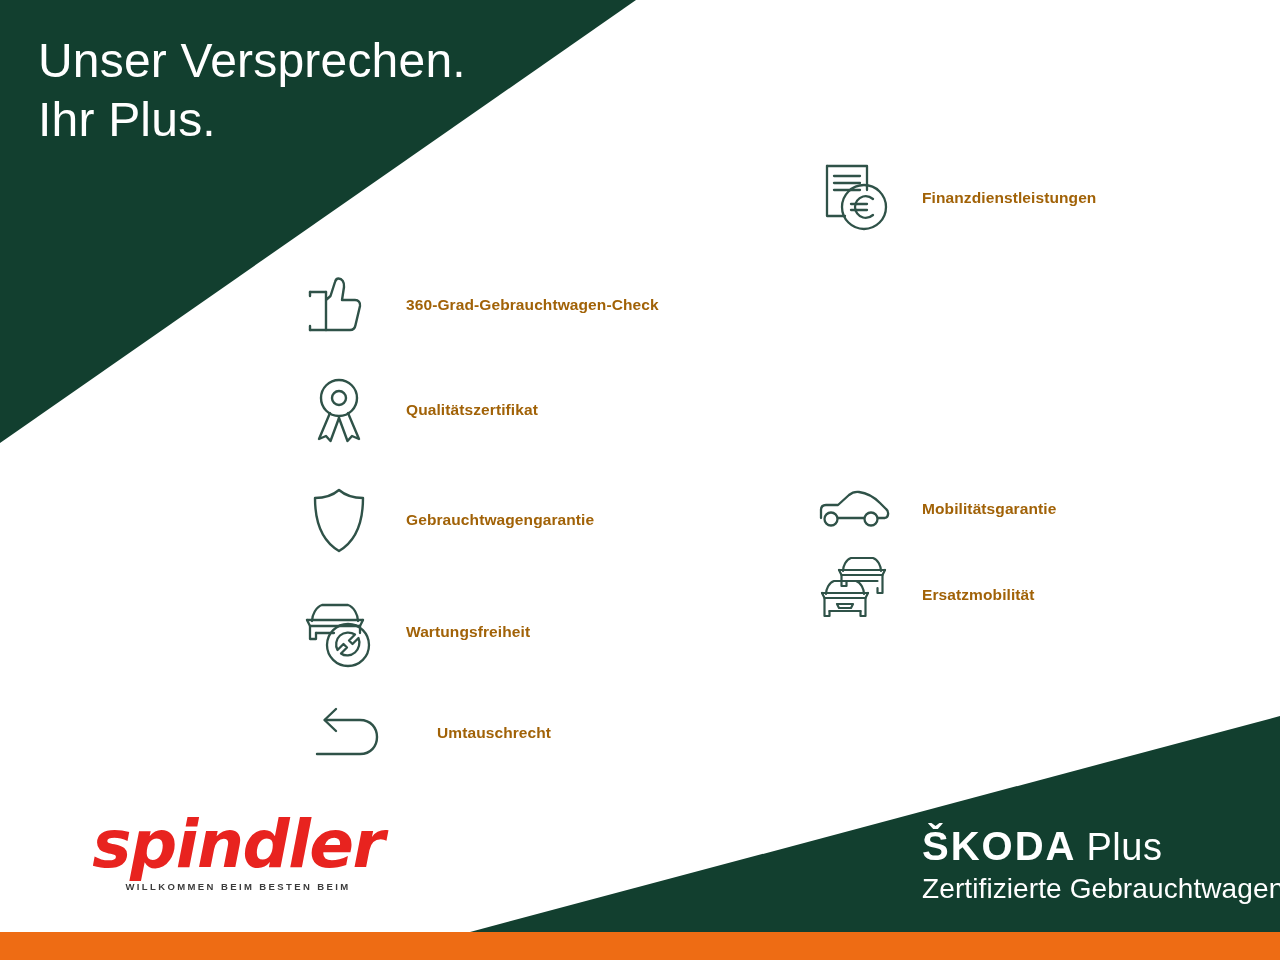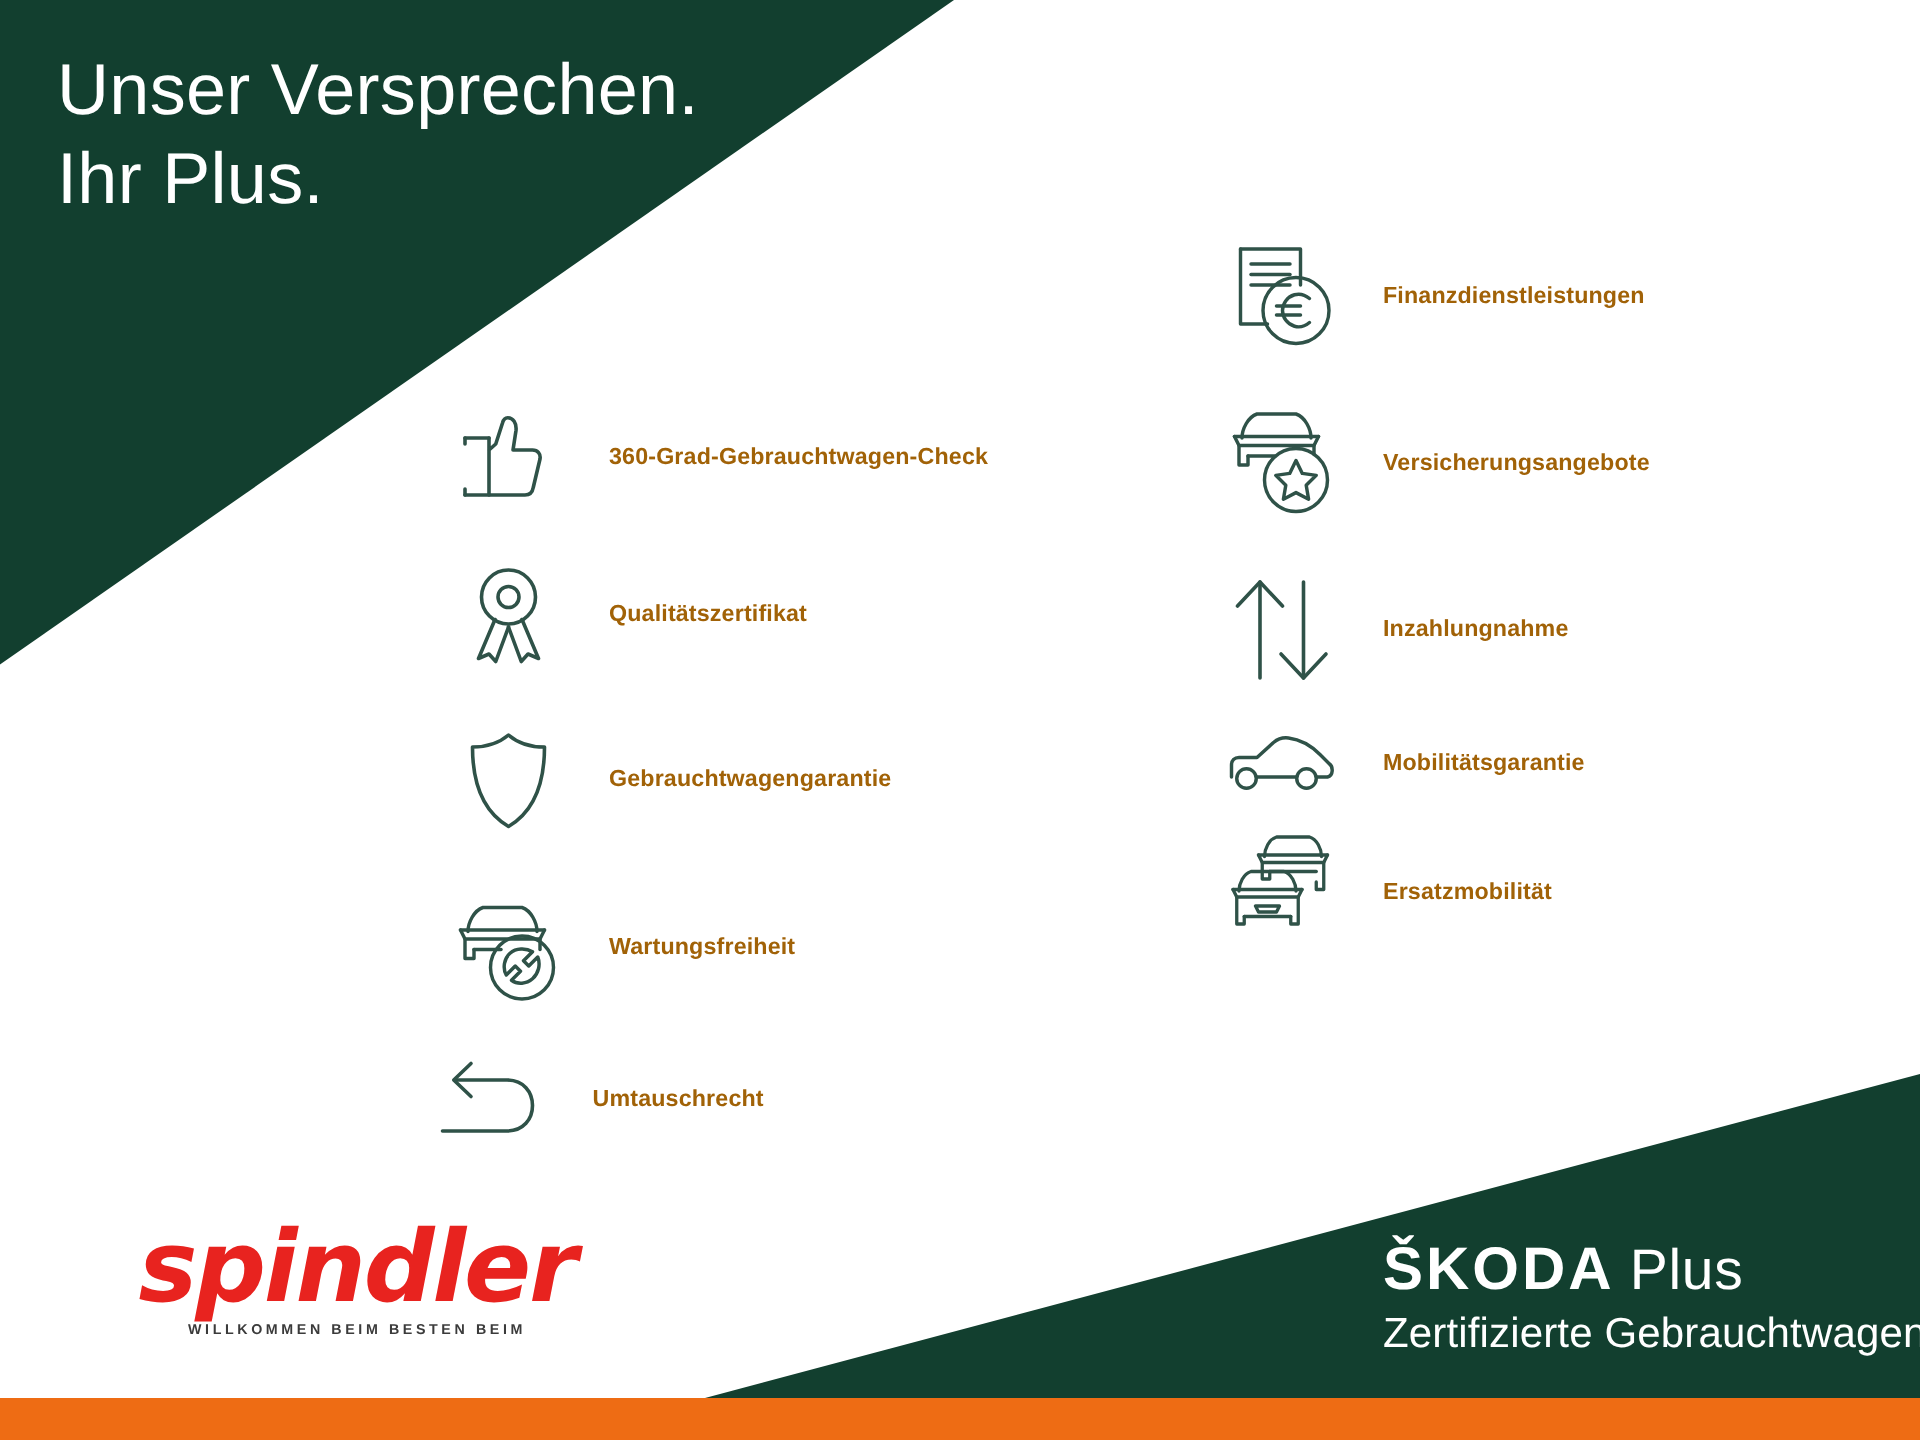--- a/index.html
+++ b/index.html
@@ -175,21 +175,21 @@
         <path d="M10 33 L10 46 L16 46 L16 40"></path>
         <path d="M60 33 L60 40"></path>
         <path d="M16 40 L34 40"></path>
         <circle cx="48" cy="52" r="21"></circle>
         <path d="M55 41.5 L49 47.5 L52.5 51 L58.5 45 C60.5 50 59 56 55 59.5 C51 63 45 63.5 41 60.5 L47 54.5 L43.5 51 L37.5 57 C35 52.5 36 46 40 42.5 C44 39 50.5 38.8 55 41.5 Z"></path>
       </svg>
     </span>
     <span class="lbl">Wartungsfreiheit</span>
   </div>
 
-  <div class="feature" style="left:285px; top:690px;">
+  <div class="feature" style="left:307px; top:690px;gap:20px;">
     <span class="ico">
       <svg width="78" height="74" viewBox="0 0 78 74" fill="none" stroke="#2F5248" stroke-width="2.4" stroke-linejoin="round" stroke-linecap="round">
         <path d="M6 58 L49 58 C60 58 66 50 66 41 C66 32 60 24 49 24 L14 24"></path>
         <path d="M25 13 L13.5 24 L25 35"></path>
       </svg>
     </span>
     <span class="lbl">Umtauschrecht</span>
   </div>
 
   <div class="feature" style="left:812px; top:155px;">
@@ -202,47 +202,21 @@
         <path d="M17 30 L43 30"></path>
         <circle cx="47" cy="47" r="22"></circle>
         <path d="M56 39 C53 36.5 49.5 35.5 46 36.5 C41 38 38 42.5 38 47 C38 51.5 41 56 46 57.5 C49.5 58.5 53 57.5 56 55"></path>
         <path d="M34 44 L50 44"></path>
         <path d="M34 50 L50 50"></path>
       </svg>
     </span>
     <span class="lbl">Finanzdienstleistungen</span>
   </div>
 
-  <div class="feature" style="left:812px; top:266px;">
-    <span class="ico">
-      <svg width="78" height="78" viewBox="0 0 78 78" fill="none" stroke="#2F5248" stroke-width="2.3" stroke-linejoin="round" stroke-linecap="round">
-        <path d="M12 22 C12 16 16 8 22 6 L48 6 C54 8 58 16 58 22"></path>
-        <path d="M7 21 L63 21"></path>
-        <path d="M7 21 L10 27 L60 27 L63 21"></path>
-        <path d="M10 27 L10 40 L16 40 L16 34"></path>
-        <path d="M60 27 L60 33"></path>
-        <path d="M16 34 L34 34"></path>
-        <circle cx="48" cy="50" r="21"></circle>
-        <path d="M48 37 L52.2 45.6 L61.5 46.9 L54.8 53.5 L56.4 62.8 L48 58.4 L39.6 62.8 L41.2 53.5 L34.5 46.9 L43.8 45.6 Z"></path>
-      </svg>
-    </span>
-    <span class="lbl">Versicherungsangebote</span>
-  </div>
-
-  <div class="feature" style="left:812px; top:377px;">
-    <span class="ico">
-      <svg width="78" height="80" viewBox="0 0 78 80" fill="none" stroke="#2F5248" stroke-width="2.4" stroke-linejoin="round" stroke-linecap="round">
-        <path d="M24 72 L24 8"></path>
-        <path d="M9 24 L24 8 L39 24"></path>
-        <path d="M53 8 L53 72"></path>
-        <path d="M38 56 L53 72 L68 56"></path>
-      </svg>
-    </span>
-    <span class="lbl">Inzahlungnahme</span>
-  </div>
+
 
   <div class="feature" style="left:812px; top:466px;">
     <span class="ico">
       <svg width="78" height="74" viewBox="0 0 78 74" fill="none" stroke="#2F5248" stroke-width="2.3" stroke-linejoin="round" stroke-linecap="round">
         <path d="M5 46 L5 38 C5 35 7 33 10 33 L22 33 L33 23 C36 20.5 39 19.5 43 20 C51 21 58 25 64 31 L70 37 C73 39 73 45 69 46 L62 46"></path>
         <path d="M22 46 L48 46"></path>
         <circle cx="15" cy="47" r="6.5"></circle>
         <circle cx="55" cy="47" r="6.5"></circle>
       </svg>
     </span>

